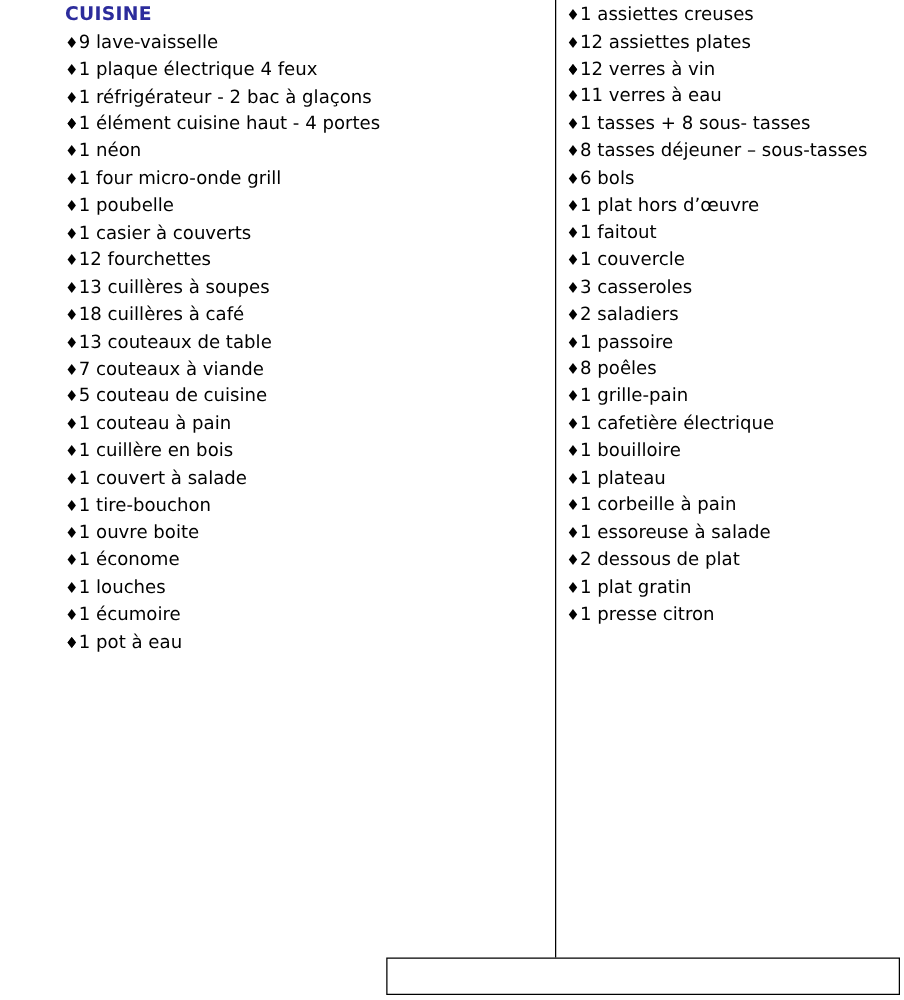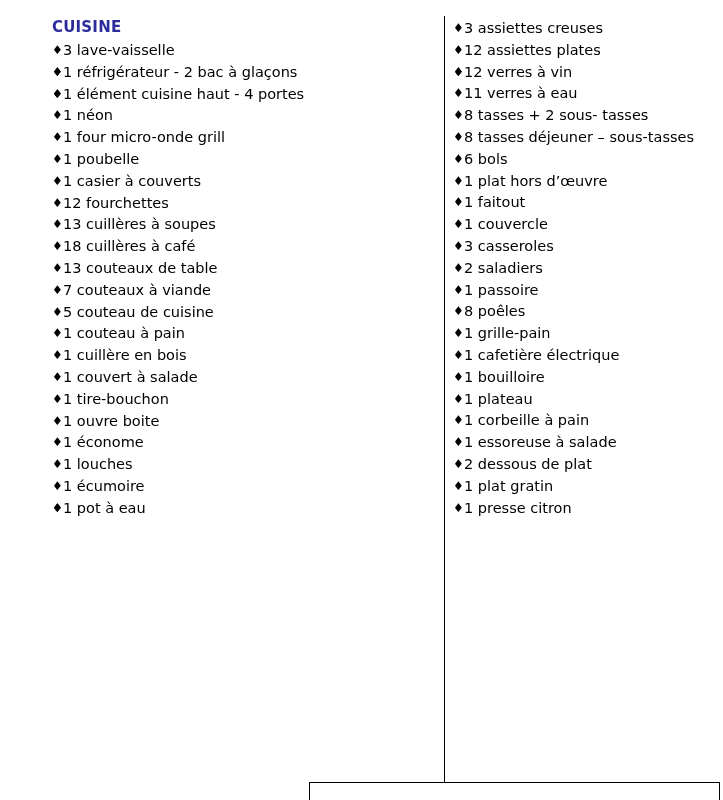--- a/index.html
+++ b/index.html
@@ -10,21 +10,21 @@
   body {
     width: 723px;
     height: 800px;
     font-family: "DejaVu Sans", sans-serif;
     color: #000000;
     position: relative;
     overflow: hidden;
   }
   .page {
     position: absolute;
-    left: 0; top: 16px;
+    left: 0; top: 0;
     width: 723px;
     height: 724px;
   }
   
   .col-divider {
     position: absolute;
     left: 444px;
     top: 0;
     width: 1px;
     height: 770px;
@@ -96,22 +96,22 @@
 
 <div class="page">
 
   <div class="col-divider"></div>
 
   <div class="columns">
 
     <div class="col col-left">
       <div class="section-title">CUISINE</div>
       <ul class="items" id="left-list">
-          <li><span class="bullet">♦</span><span>3 lave-vaisselle</span></li>
-          <li><span class="bullet">♦</span></li>
+          <li><span class="bullet">♦</span><span>9 lave-vaisselle</span></li>
+          <li><span class="bullet">♦</span><span>1 plaque électrique 4 feux</span></li>
           <li><span class="bullet">♦</span><span>1 réfrigérateur  -  2 bac à glaçons</span></li>
           <li><span class="bullet">♦</span></li>
           <li><span class="bullet">♦</span><span>1 élément cuisine haut  -  4 portes</span></li>
           <li><span class="bullet">♦</span><span>1 néon</span></li>
           <li><span class="bullet">♦</span><span>1 four micro-onde grill</span></li>
           <li><span class="bullet">♦</span><span>1 poubelle</span></li>
           <li><span class="bullet">♦</span><span>1 casier à couverts</span></li>
           <li><span class="bullet">♦</span><span>12 fourchettes</span></li>
           <li><span class="bullet">♦</span><span>13 cuillères à soupes</span></li>
           <li><span class="bullet">♦</span><span>18 cuillères à café</span></li>
@@ -127,26 +127,26 @@
           <li><span class="bullet">♦</span><span>1 louches</span></li>
           <li><span class="bullet">♦</span><span>1 écumoire</span></li>
           <li><span class="bullet">♦</span></li>
           <li><span class="bullet">♦</span><span>1 pot à eau</span></li>
         </ul>
     </div>
 
     <div class="col col-right">
       <div class="spacer-top-right"></div>
       <ul class="items" id="right-list">
-          <li><span class="bullet">♦</span><span>3 assiettes creuses</span></li>
+          <li><span class="bullet">♦</span><span>1 assiettes creuses</span></li>
           <li><span class="bullet">♦</span><span>12 assiettes plates</span></li>
           <li><span class="bullet">♦</span></li>
           <li><span class="bullet">♦</span><span>12 verres à vin</span></li>
           <li><span class="bullet">♦</span><span>11 verres à eau</span></li>
-          <li><span class="bullet">♦</span><span>8 tasses + 2 sous- tasses</span></li>
+          <li><span class="bullet">♦</span><span>1 tasses + 8 sous- tasses</span></li>
           <li><span class="bullet">♦</span><span>8 tasses déjeuner – sous-tasses</span></li>
           <li><span class="bullet">♦</span><span>6 bols</span></li>
           <li><span class="bullet">♦</span><span>1 plat hors d’œuvre</span></li>
           <li><span class="bullet">♦</span><span>1 faitout</span></li>
           <li><span class="bullet">♦</span><span>1 couvercle</span></li>
           <li><span class="bullet">♦</span><span>3 casseroles</span></li>
           <li><span class="bullet">♦</span><span>2 saladiers</span></li>
           <li><span class="bullet">♦</span><span>1 passoire</span></li>
           <li><span class="bullet">♦</span><span>8 poêles</span></li>
           <li><span class="bullet">♦</span><span>1 grille-pain</span></li>

